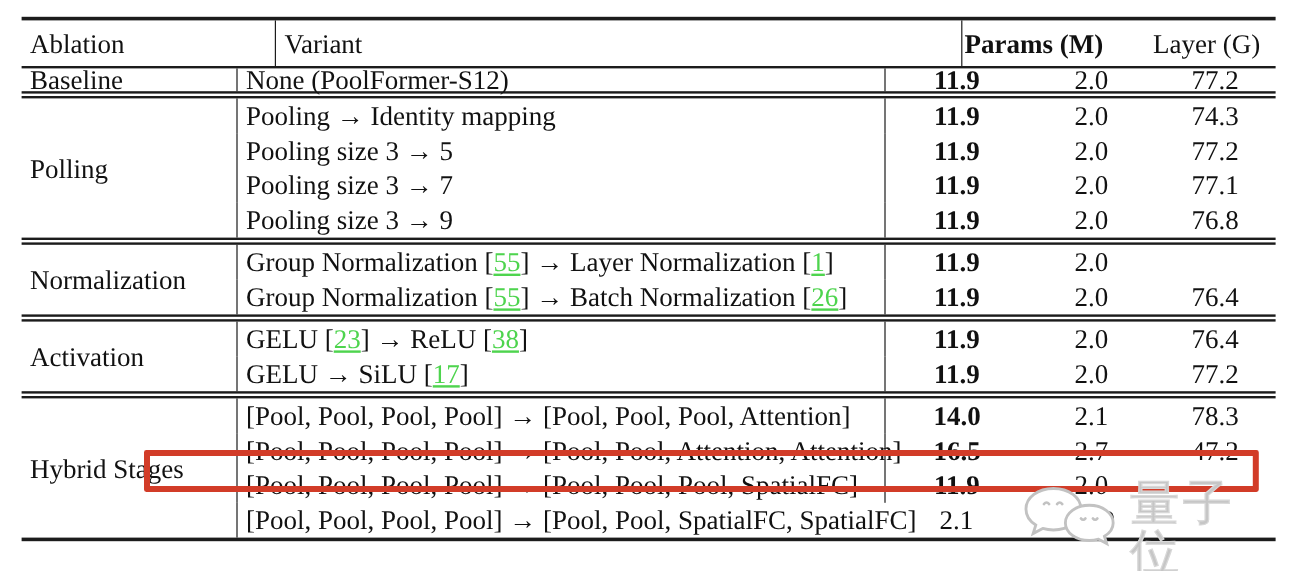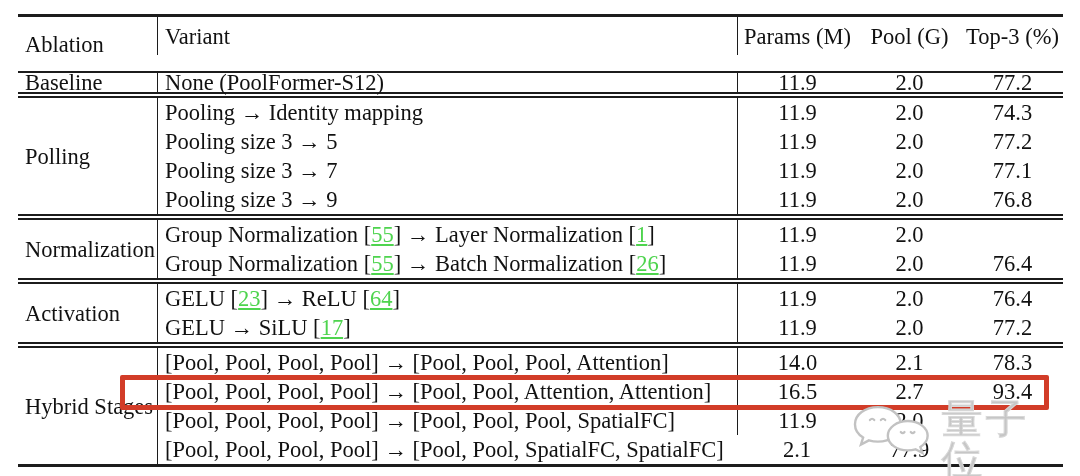--- a/index.html
+++ b/index.html
@@ -23,26 +23,26 @@
     align-items:stretch;
   }
   .cell{font-size:22.5px;line-height:29px;white-space:nowrap;overflow:visible;}
   .label-cell{
     display:flex;align-items:center;
     padding-left:7px;font-size:22.5px;
   }
   .v{
     border-left:1.6px solid var(--ink,#1c1c1c);
     padding-left:7px;
-    display:flex;align-items:center;
-  }
-  .endcol{border-left:1.6px solid var(--ink,#1c1c1c);}
+    display:flex;align-items:center;margin-left:40px;
+  }
+  .endcol{border-left:1.6px solid var(--ink,#1c1c1c);font-weight:bold;}
   .num{display:flex;align-items:center;justify-content:center;text-align:center;}
   .hdr .cell{font-size:22.5px;}
-  .hdr{height:54px;}
+  .hdr{height:38px;gap:32px;}
   .hdr .v,.hdr .num{height:38px;}
   .r29{height:29px;}
   .r35{height:19px;}
   .green{color:var(--green,#4ed44e);text-decoration:underline;}
   .highlight-box{
     position:absolute;
     left:120px;top:375px;width:929px;height:35px;
     border:5px solid var(--red,#d23c28);
     border-radius:2px;
     box-sizing:border-box;
@@ -68,21 +68,21 @@
 
 <div class="page">
   <div class="tbl">
 
     <div class="rule thick"></div>
 
     <div class="section hdr">
       <div class="cell label-cell">Ablation</div>
       <div class="cell v">Variant</div>
       <div class="cell num endcol">Params (M)</div>
-      <div class="cell num">Pool (G)</div>
+      <div class="cell num">Layer (G)</div>
       <div class="cell num">Top-3 (%)</div>
     </div>
 
     <div class="rule"></div>
 
     <div class="section">
       <div class="cell label-cell r35" style="grid-row:1/span 1">Baseline</div>
       <div class="cell v r35">
           <span>None (PoolFormer-S12)</span>
         </div>
@@ -143,21 +143,21 @@
       <div class="cell num r29">2.0</div>
       <div class="cell num r29">76.4</div>
     </div>
 
     <div class="rule-double"></div>
 
     <div class="section">
       <div class="cell label-cell" style="grid-row:1/span 2">Activation</div>
 
       <div class="cell v r29" style="grid-column:2">
-          <span><span>GELU [</span><span class="green">23</span><span>] → ReLU [</span><span class="green">64</span><span>]</span></span>
+          <span><span>GELU [</span><span class="green">23</span><span>] → ReLU [</span><span class="green">38</span><span>]</span></span>
         </div>
       <div class="cell num endcol r29">11.9</div>
       <div class="cell num r29">2.0</div>
       <div class="cell num r29">76.4</div>
 
       <div class="cell v r29" style="grid-column:2">
           <span><span>GELU → SiLU [</span><span class="green">17</span><span>]</span></span>
         </div>
       <div class="cell num endcol r29">11.9</div>
       <div class="cell num r29">2.0</div>
@@ -174,21 +174,21 @@
         </div>
       <div class="cell num endcol r29">14.0</div>
       <div class="cell num r29">2.1</div>
       <div class="cell num r29">78.3</div>
 
       <div class="cell v r29" style="grid-column:2">
           <span>[Pool, Pool, Pool, Pool] → [Pool, Pool, Attention, Attention]</span>
         </div>
       <div class="cell num endcol r29">16.5</div>
       <div class="cell num r29">2.7</div>
-      <div class="cell num r29">93.4</div>
+      <div class="cell num r29">47.2</div>
 
       <div class="cell v r29" style="grid-column:2">
           <span>[Pool, Pool, Pool, Pool] → [Pool, Pool, Pool, SpatialFC]</span>
         </div>
       <div class="cell num endcol r29">11.9</div>
       <div class="cell num r29">2.0</div>
 
       <div class="cell v r29" style="grid-column:2">
           <span>[Pool, Pool, Pool, Pool] → [Pool, Pool, SpatialFC, SpatialFC]</span>
         </div>

